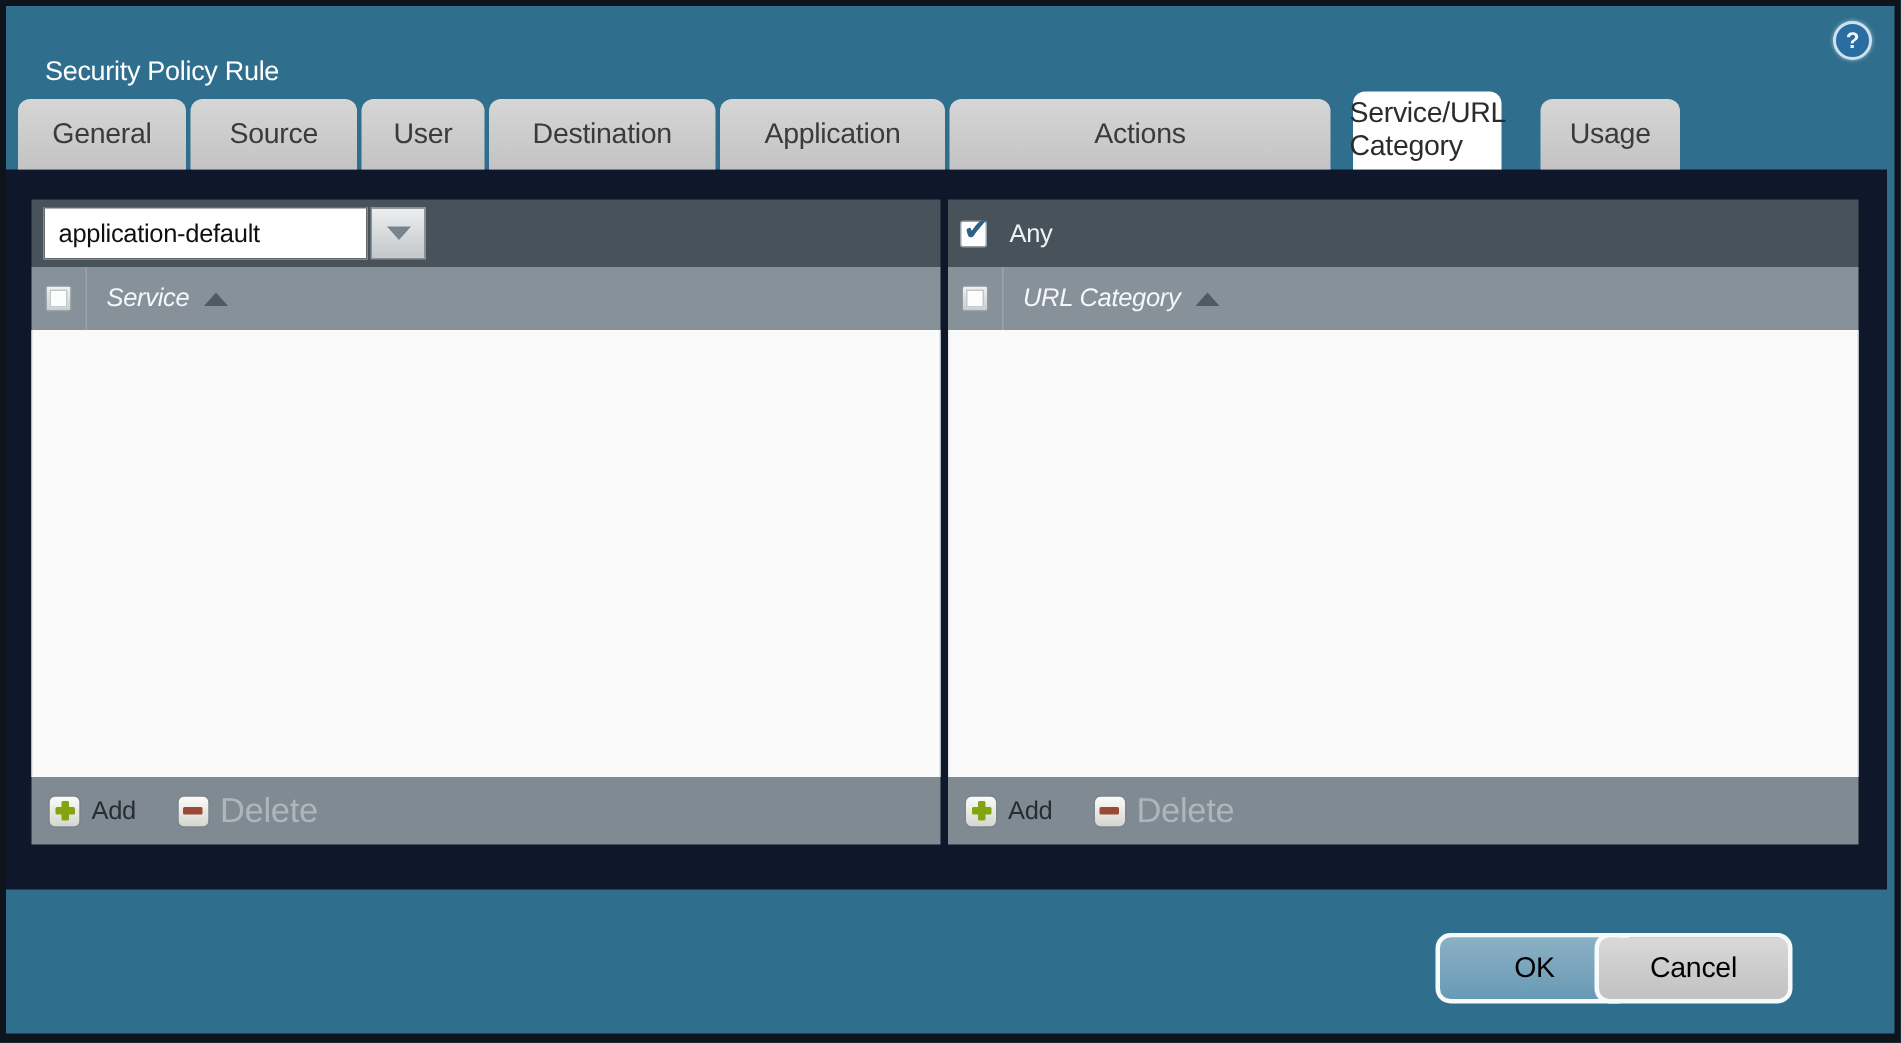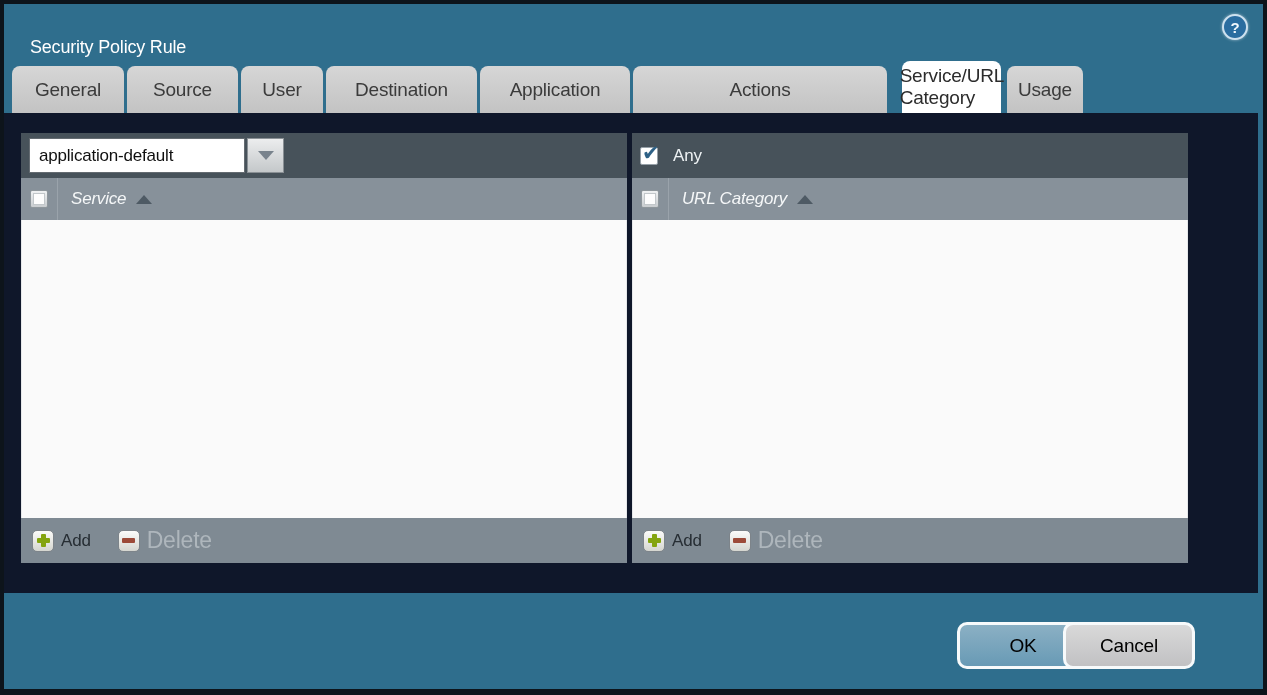--- a/index.html
+++ b/index.html
@@ -32,29 +32,29 @@
     display:flex;align-items:center;justify-content:center;cursor:pointer;
   }
   .tab.active{height:52px;background:#ffffff;color:#2c2c2c;}
   .tab:nth-child(1){width:112px;}
   .tab:nth-child(2){width:111px;}
   .tab:nth-child(3){width:82px;}
   .tab:nth-child(4){width:151px;}
   .tab:nth-child(5){width:150px;}
   .tab:nth-child(6){width:254px;}
   .tab:nth-child(7){width:99px;margin-left:12px;margin-right:6px;}
-  .tab:nth-child(8){width:76px;}
+  .tab:nth-child(8){width:93px;margin-left:20px;}
 
   
   .content{position:absolute;top:109px;left:0;width:1254px;height:480px;background:#0f172a;z-index:1;}
 
   
   .panel{position:absolute;top:20px;height:430px;display:flex;flex-direction:column;}
   .panel.left{left:17px;width:606px;}
-  .panel.right{left:628px;width:556px;}
+  .panel.right{left:628px;width:607px;}
 
   .ptoolbar{height:45px;background:#47525a;display:flex;align-items:center;padding:0 8px;flex:0 0 auto;}
 
   .combo{display:flex;align-items:center;gap:2px;}
   .combo-input{width:216px;height:35px;background:#ffffff;border:1px solid #646b71;
     display:flex;align-items:center;padding:0 9px;font-size:17px;color:#101010;}
   .combo-btn{width:37px;height:35px;background:linear-gradient(#ecedee,#c4c8ca);
     border:1px solid #8a9095;display:flex;align-items:center;justify-content:center;cursor:pointer;}
   .tri-down{width:0;height:0;border-left:8px solid transparent;border-right:8px solid transparent;border-top:9px solid #79838d;}
   .tri-up{display:inline-block;width:0;height:0;border-left:8px solid transparent;border-right:8px solid transparent;border-bottom:9px solid #4e5a64;margin-left:10px;}

